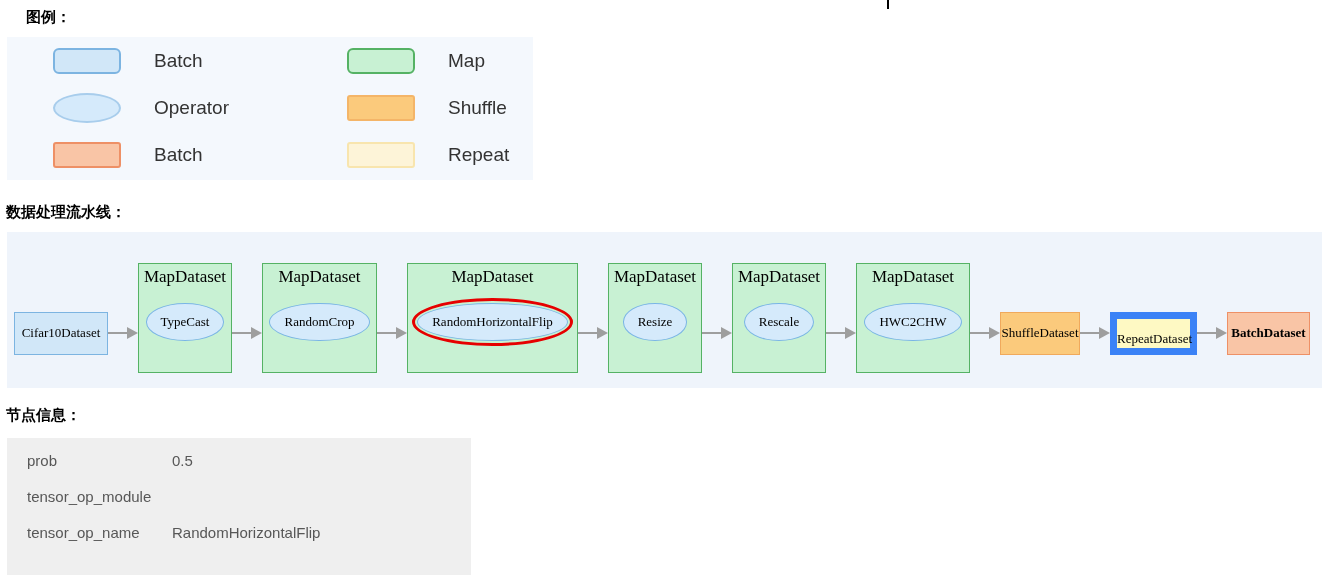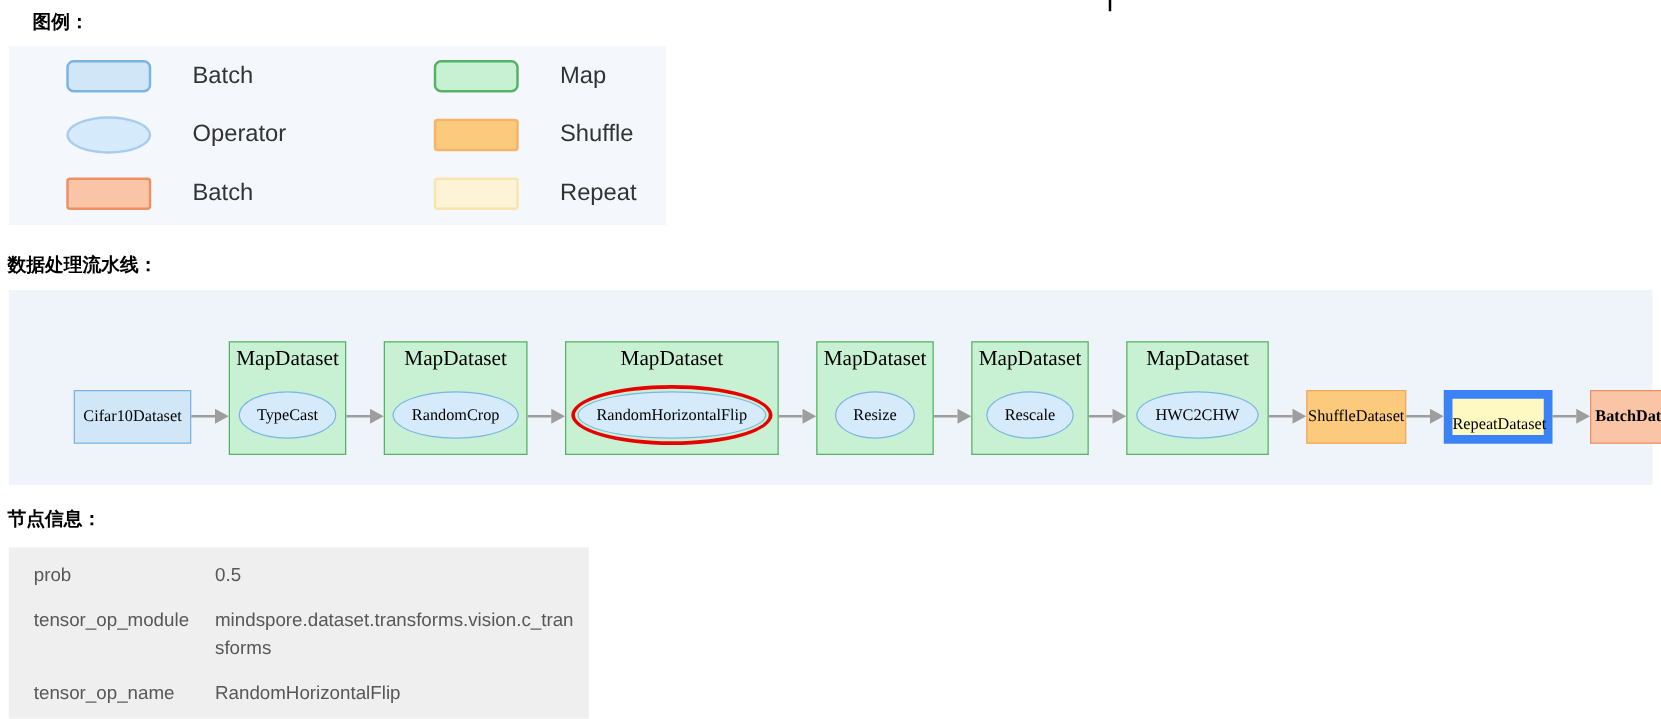--- a/index.html
+++ b/index.html
@@ -34,26 +34,26 @@
   .pipeline-panel{
     position:absolute;left:7px;top:232px;width:1315px;height:156px;
     background:#eff4fb;box-sizing:border-box;
     display:flex;align-items:center;padding:46px 0 0 7px;
   }
   .node{box-sizing:border-box;flex:none;text-align:center;
     font-family:"Liberation Serif",serif;color:#000;}
   .node.simple{
     height:43px;line-height:40px;font-size:13px;white-space:nowrap;
   }
-  .n-create{background:#d1e7f8;border:1px solid #7cb4e1;margin-left:45px;}
+  .n-create{background:#d1e7f8;border:1px solid #7cb4e1;}
   .n-shuffle{background:#fbca7c;border:1px solid #f0a95c;}
   .n-repeat{background:#fef9c3;border:7px solid #3b82f6;}
   .n-batch{background:#f9c5a6;border:1px solid #ee9066;font-weight:bold;}
   .map-node{
-    background:#c8f1d3;border:1px solid #55b264;height:91px;margin-bottom:30px;
+    background:#c8f1d3;border:1px solid #55b264;height:110px;margin-bottom:30px;
   }
   .map-title{font-size:17px;line-height:22px;padding-top:2px;white-space:nowrap;}
   .op-ring{
     display:inline-block;margin-top:10px;border:3px solid transparent;
     border-radius:50%;padding:2px;
   }
   .op-ring.selected{border-color:#e60000;}
   .op-ellipse{
     background:#d5eafb;border:1px solid #7ab5e5;border-radius:50%;
     padding:10px 14px;font-size:13px;white-space:nowrap;line-height:16px;
@@ -213,19 +213,18 @@
 
 <div class="section-title" style="top:406px;">节点信息：</div>
 
 <div class="info-table">
   <div class="info-row">
     <div class="info-key">prob</div>
     <div class="info-val">0.5</div>
   </div>
   <div class="info-row">
     <div class="info-key">tensor_op_module</div>
-    <div class="info-val">mindspore.dataset.transforms.vision.c_transforms</div>
   </div>
   <div class="info-row">
     <div class="info-key">tensor_op_name</div>
     <div class="info-val">RandomHorizontalFlip</div>
   </div>
 </div>
 
 </body></html>

